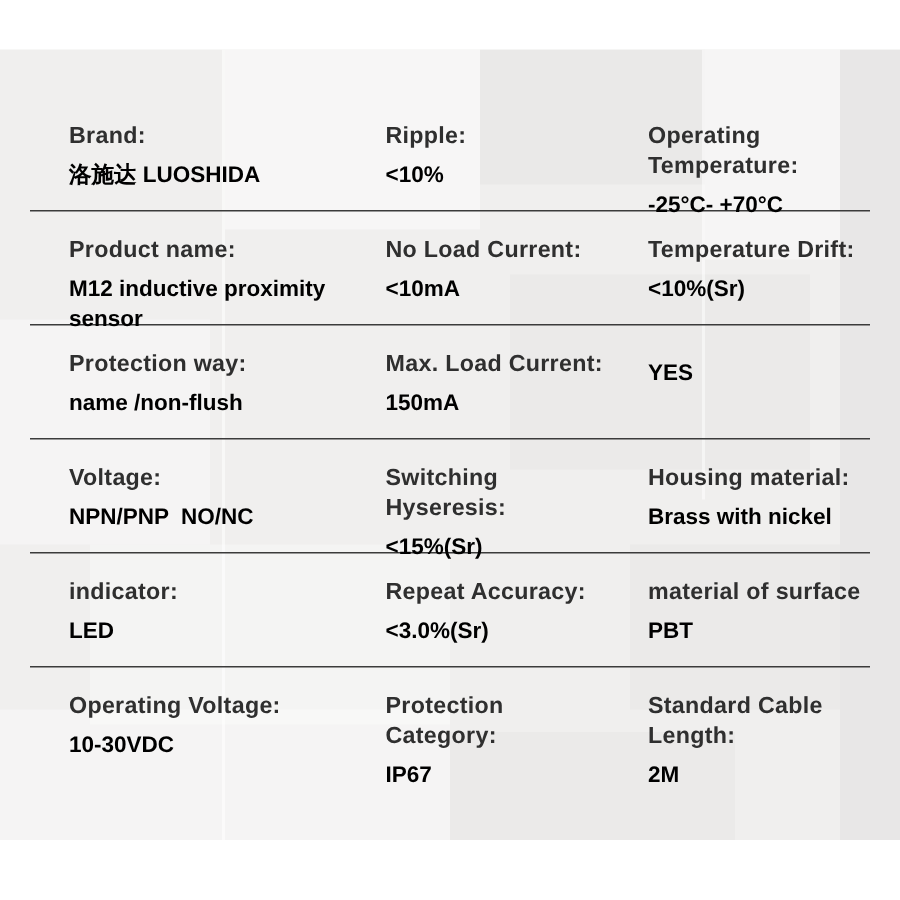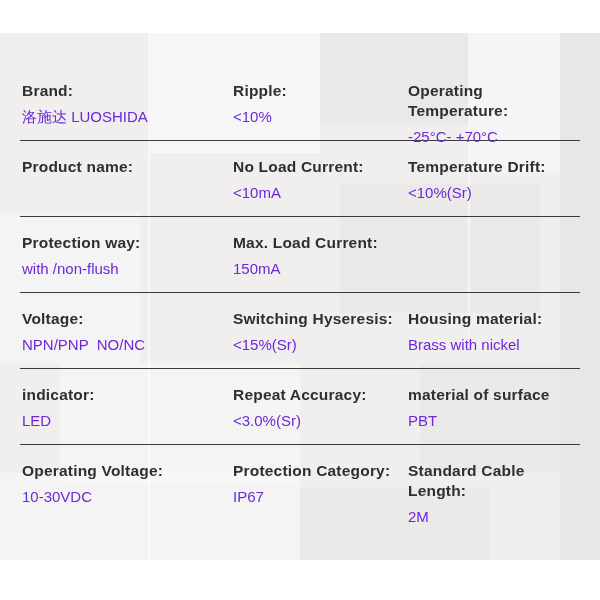--- a/index.html
+++ b/index.html
@@ -42,35 +42,36 @@
   }
   .row {
     height: 76px;
     margin: 0 20px;
     padding-top: 16px;
     padding-left: 2px;
     display: grid;
     grid-template-columns: 211px 175px 1fr;
   }
   .row.has-divider { border-bottom: 1px solid #3b3b3b; }
-  .cell { overflow: visible; white-space: nowrap; }
+  .cell { overflow: visible; white-space: nowrap; margin-left: 24px; }
   .cell-label {
     font-size: 15.5px;
     font-weight: 700;
     line-height: 20px;
     color: #2f2f2f;
     letter-spacing: 0.2px;
     white-space: pre-wrap;
   }
   .cell-value {
     margin-top: 6px;
     font-size: 15px;
     line-height: 20px;
-    color: #6d28d9;
+    color: #000000;
     white-space: pre-wrap;
+    font-weight: bold;
   }
 </style>
 </head>
 <body>
 
 <div class="page">
   <div class="panel">
     <div class="patch p1"></div>
     <div class="patch p2"></div>
     <div class="patch p3"></div>
@@ -97,41 +98,43 @@
         </div>
         <div class="cell">
           <div class="cell-label">Operating Temperature:</div>
           <div class="cell-value">-25°C- +70°C</div>
         </div>
       </div>
 
       <div class="row has-divider">
         <div class="cell">
           <div class="cell-label">Product name:</div>
+          <div class="cell-value">M12 inductive proximity sensor</div>
         </div>
         <div class="cell">
           <div class="cell-label">No Load Current:</div>
           <div class="cell-value">&lt;10mA</div>
         </div>
         <div class="cell">
           <div class="cell-label">Temperature Drift:</div>
           <div class="cell-value">&lt;10%(Sr)</div>
         </div>
       </div>
 
       <div class="row has-divider">
         <div class="cell">
           <div class="cell-label">Protection way:</div>
-          <div class="cell-value">with /non-flush</div>
+          <div class="cell-value">name /non-flush</div>
         </div>
         <div class="cell">
           <div class="cell-label">Max. Load Current:</div>
           <div class="cell-value">150mA</div>
         </div>
         <div class="cell">
+          <div class="cell-value">YES</div>
         </div>
       </div>
 
       <div class="row has-divider">
         <div class="cell">
           <div class="cell-label">Voltage:</div>
           <div class="cell-value">NPN/PNP  NO/NC</div>
         </div>
         <div class="cell">
           <div class="cell-label">Switching Hyseresis:</div>

